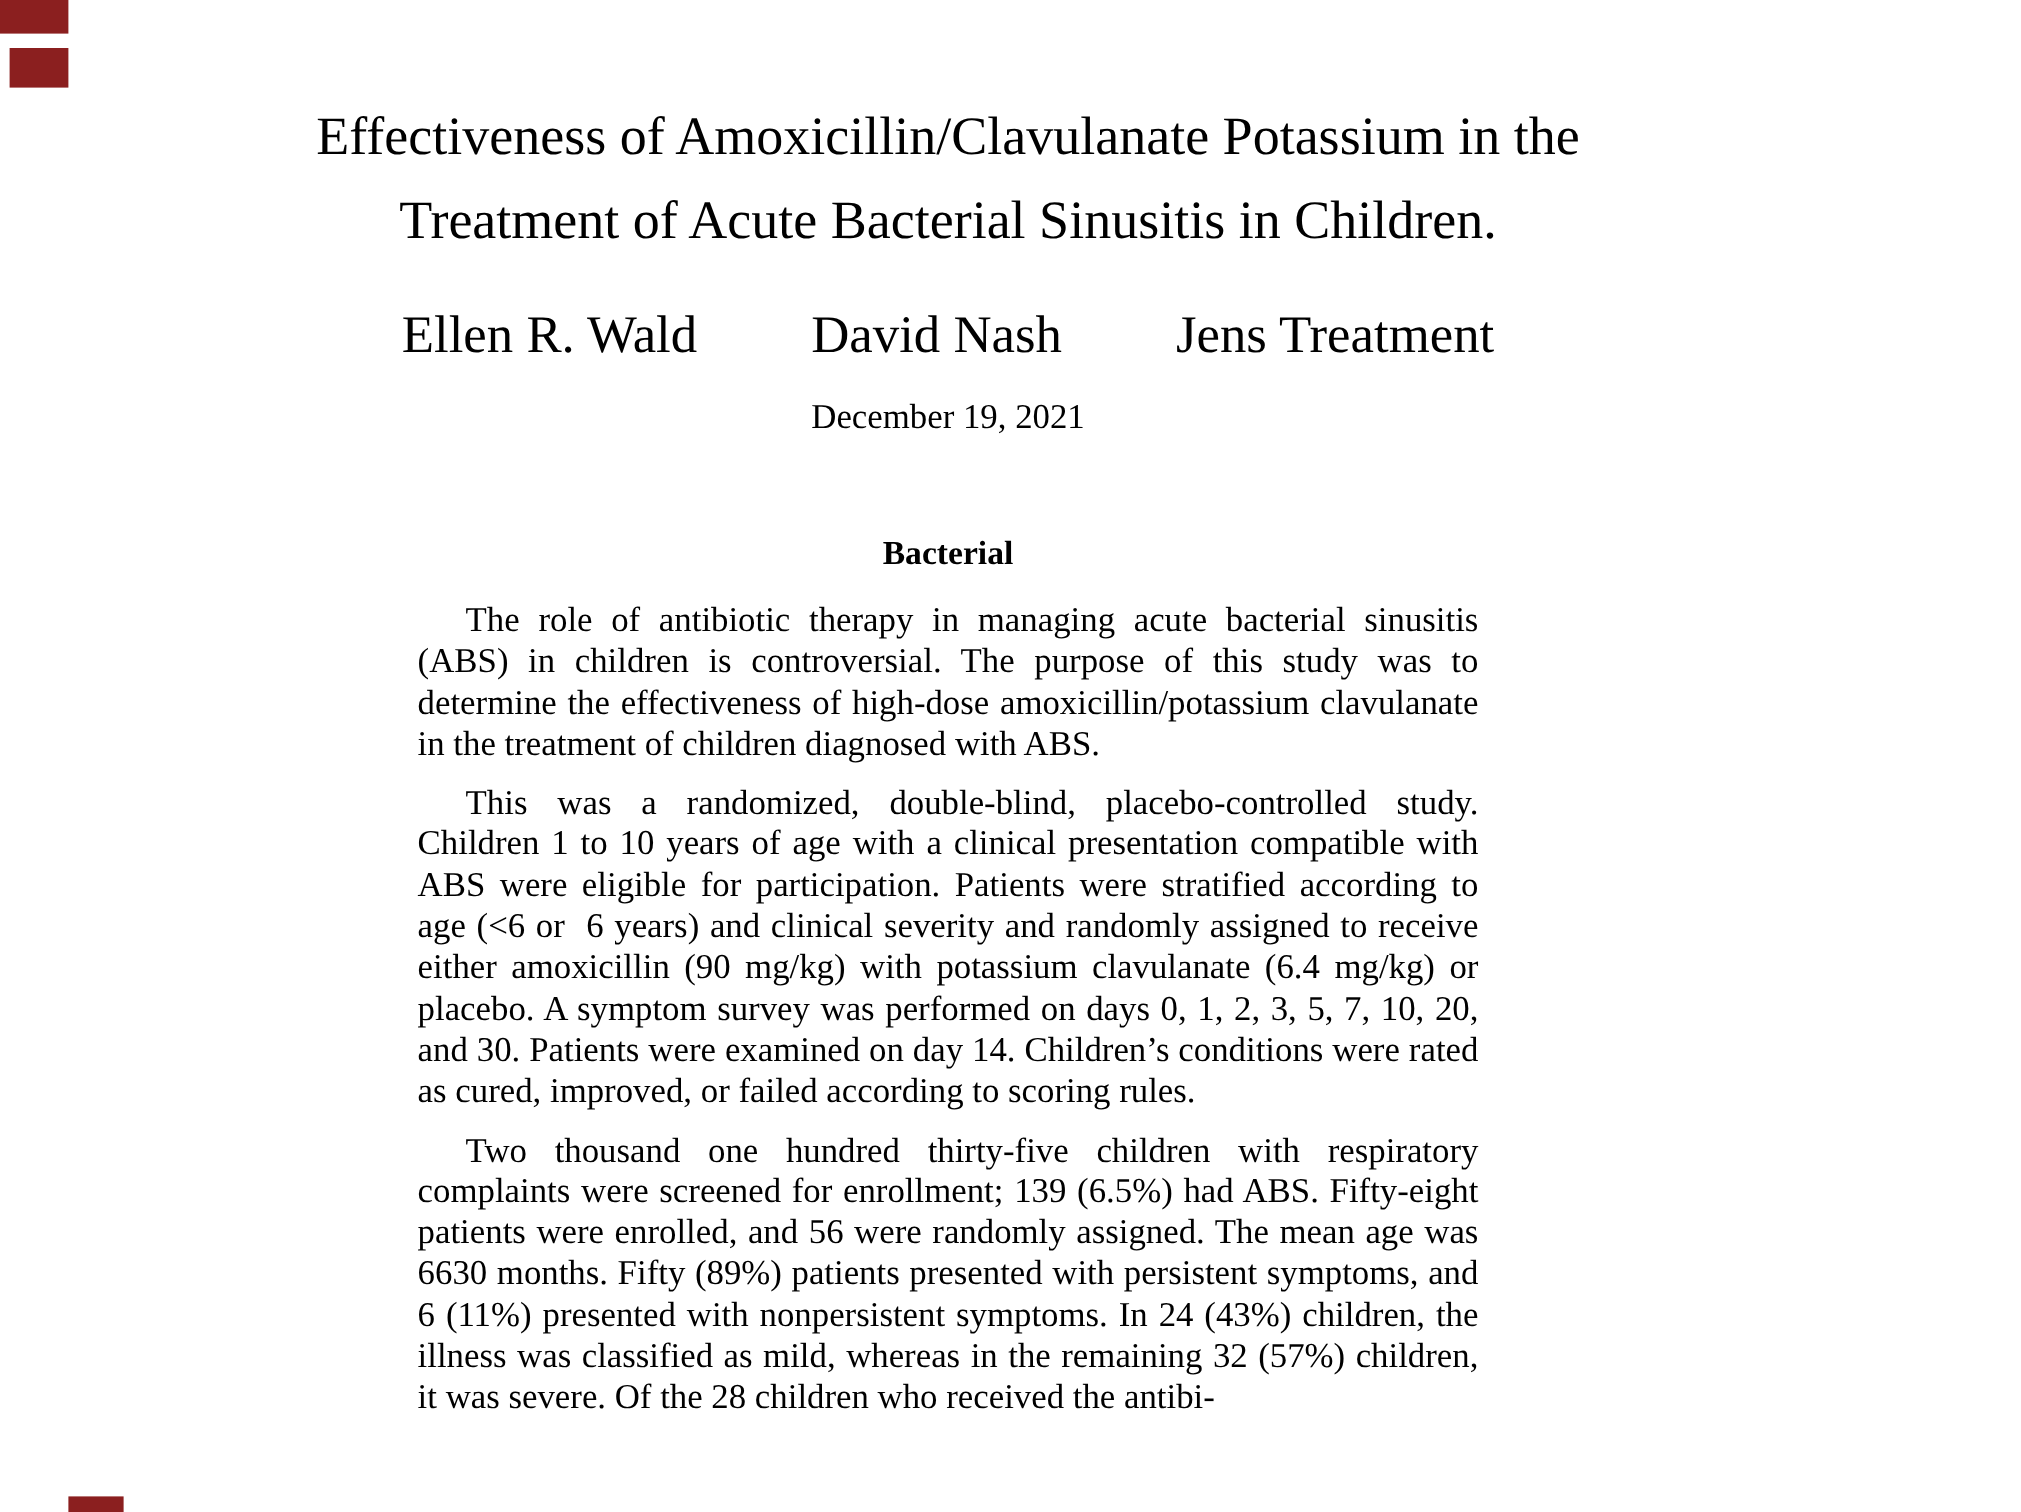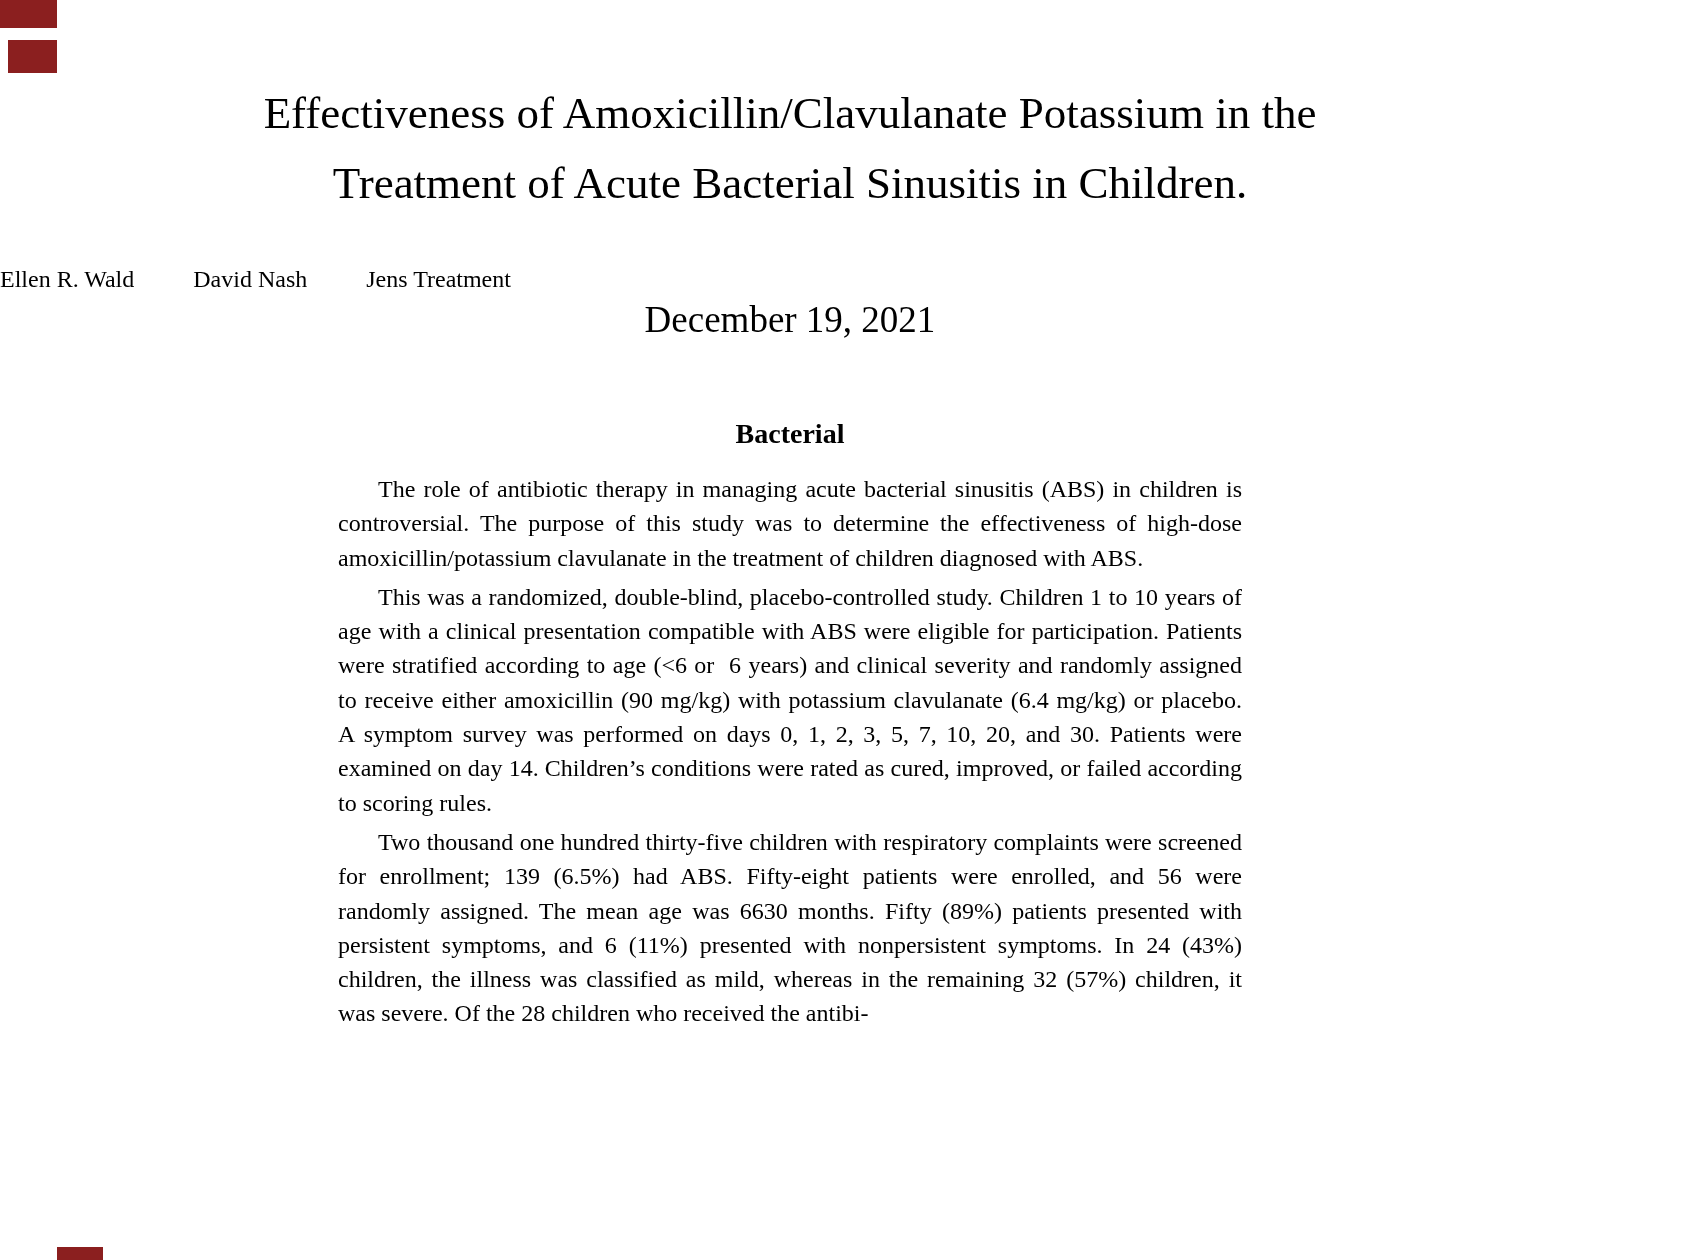--- a/index.html
+++ b/index.html
@@ -25,45 +25,46 @@
   .paper-title {
     max-width: 1080px;
     margin: 62px auto 0 auto;
     text-align: center;
     font-size: 45px;
     line-height: 70px;
     font-weight: 400;
   }
   .authors-row {
     display: flex;
-    justify-content: flex-start;
-    gap: 59px;
+    justify-content: center;
+    gap: 95px;
     margin-top: 40px;
-    font-size: 24px;
+    font-size: 44px;
     line-height: 42px;
   }
   .paper-date {
+    margin-top: 28px;
     text-align: center;
-    font-size: 37px;
+    font-size: 29px;
     line-height: 40px;
   }
   .abstract-block {
     width: 914px;
     margin: 76px auto 0 auto;
   }
   .abstract-heading {
     text-align: center;
     font-size: 28px;
     line-height: 36px;
     font-weight: 700;
     margin: 0 0 20px 0;
   }
   .abstract-body p {
-    margin: 5px;
-    font-size: 24px;
+    margin: 15px;
+    font-size: 29px;
     line-height: 34.3px;
     text-align: justify;
     text-indent: 40px;
   }
   .marker {
     position: absolute;
     background: #8b1f1f;
   }
   .marker-top-1 { left: 0px;  top: 0px;    width: 57px; height: 28px; }
   .marker-top-2 { left: 8px;  top: 40px;   width: 49px; height: 33px; }

